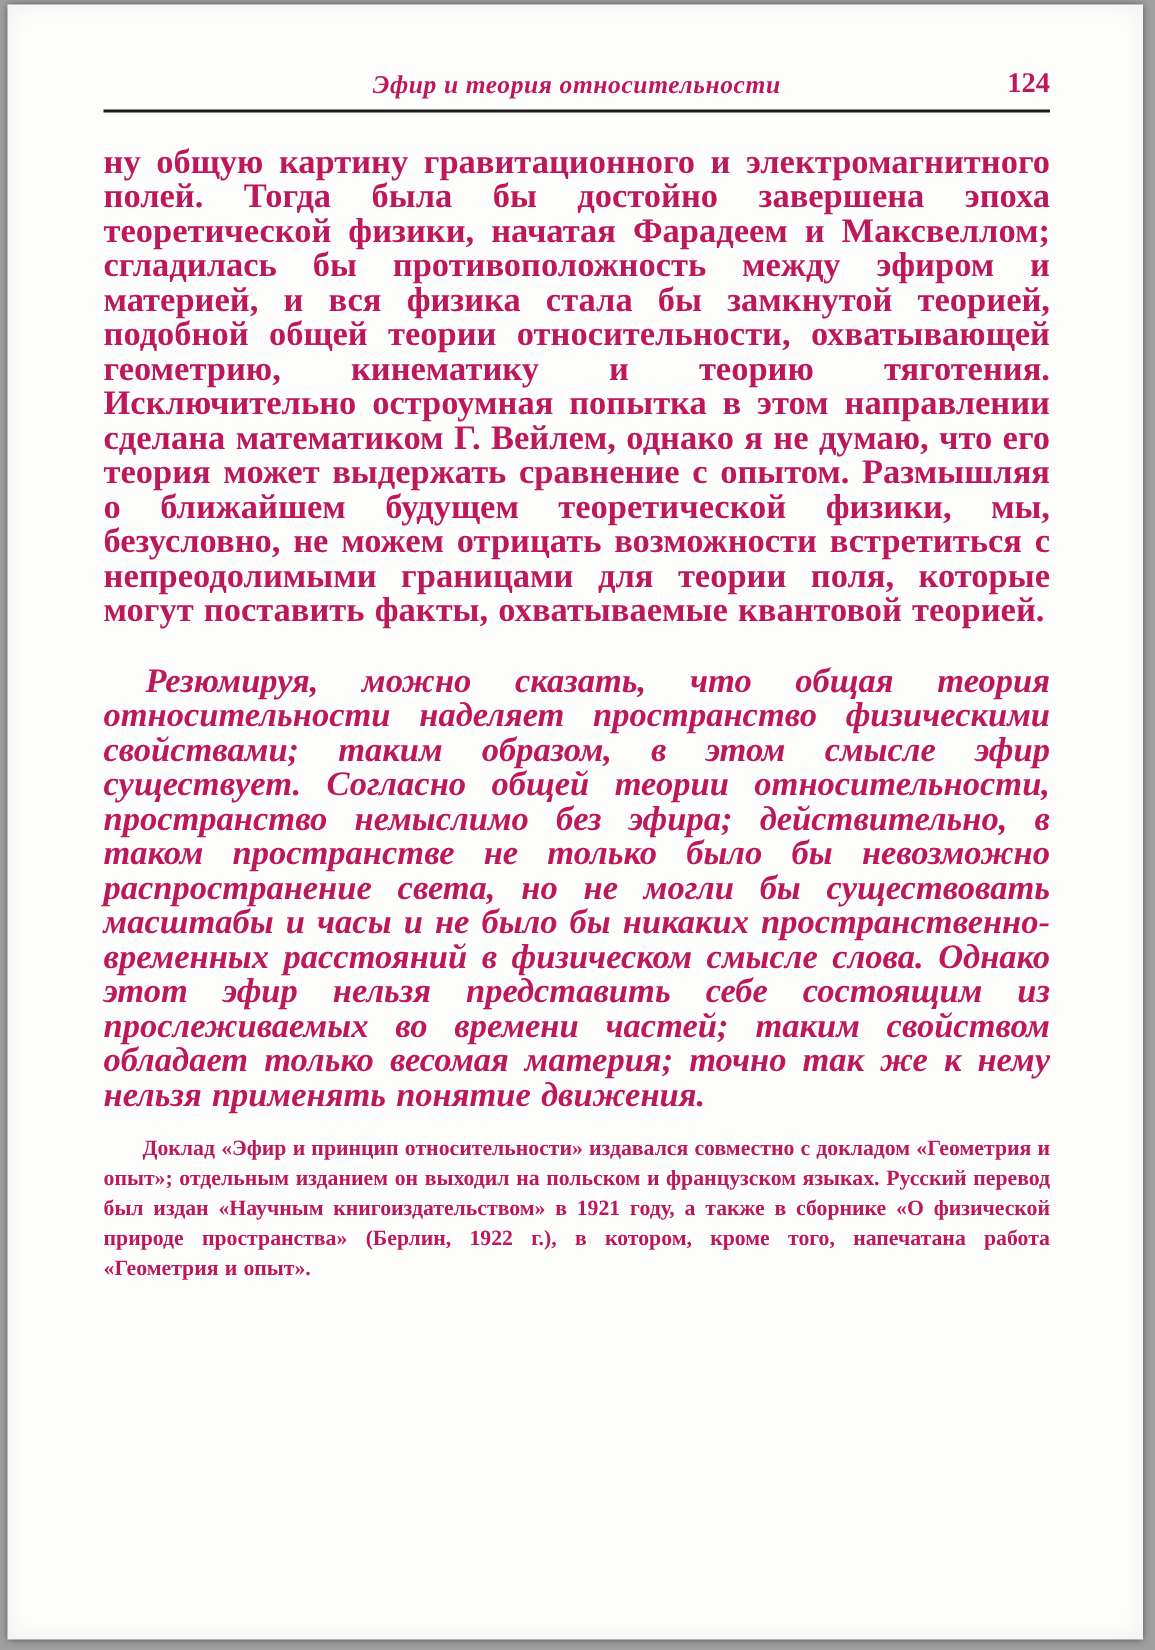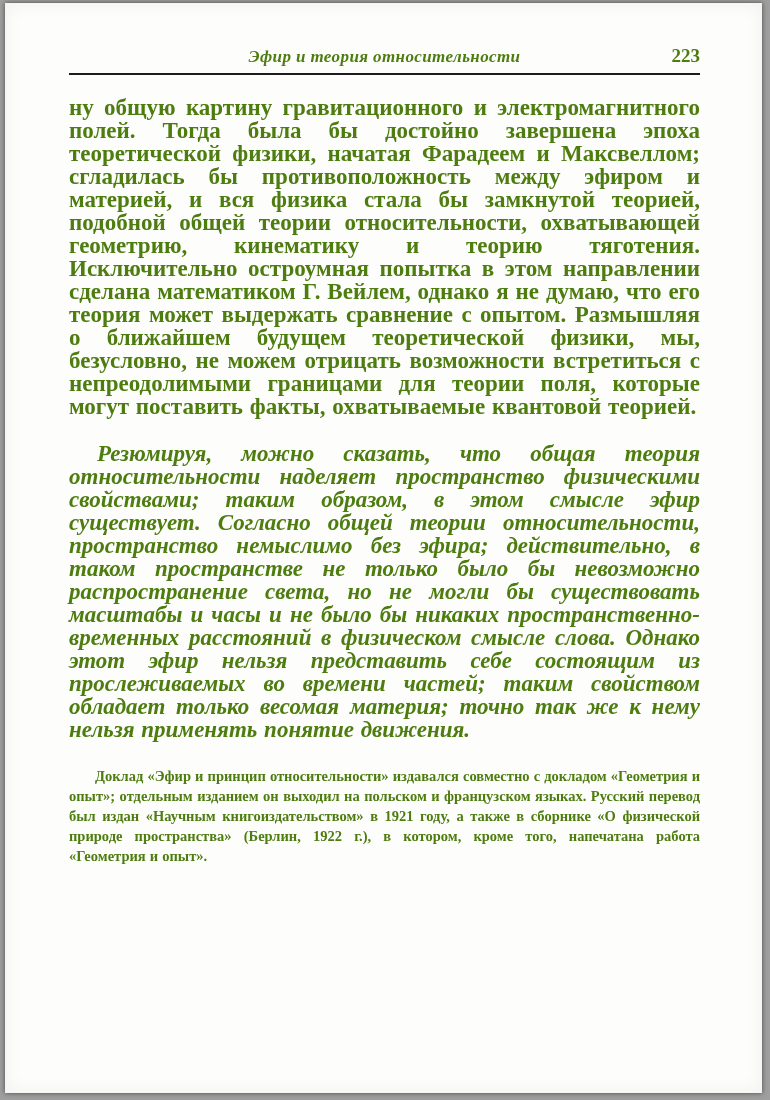--- a/index.html
+++ b/index.html
@@ -19,21 +19,21 @@
     position: absolute;
     top: 3px;
     left: 5px;
     right: 8px;
     bottom: 7px;
     background: #fdfdfb;
     box-shadow: 0 0 5px rgba(0,0,0,0.55), inset 0 0 18px rgba(0,0,0,0.06);
   }
   .content {
     padding: 44px 62px 0 64px;
-    color: #4d7c0f;
+    color: #be185d;
   }
   .header {
     position: relative;
     text-align: center;
     height: 24px;
   }
   .running-title {
     font-style: italic;
     font-weight: bold;
     font-size: 17px;
@@ -65,37 +65,37 @@
   }
   .first-para {
     margin-top: 21px;
   }
   .second-para {
     margin-top: 24px;
     text-indent: 28px;
     font-style: italic;
   }
   .note-para {
-    margin-top: 25px;
+    margin-top: 15px;
     font-size: 14.5px;
     line-height: 20px;
     text-indent: 26px;
     word-spacing: 0.5px;
   }
 </style>
 </head>
 <body>
 
 <div class="scan">
   <div class="page">
     <div class="content">
 
       <div class="header">
         <span class="running-title">Эфир и теория относительности</span>
-        <span class="page-number">223</span>
+        <span class="page-number">124</span>
       </div>
 
       <hr class="rule">
 
       <p class="body-para first-para">ну общую картину гравитационного и электромагнитного полей. Тогда была бы достойно завершена эпоха теоретической физики, начатая Фарадеем и Максвеллом; сгладилась бы противоположность между эфиром и материей, и вся физика стала бы замкнутой теорией, подобной общей теории относительности, охватывающей геометрию, кинематику и теорию тяготения. Исключительно остроумная попытка в этом направлении сделана математиком Г. Вейлем, однако я не думаю, что его теория может выдержать сравнение с опытом. Размышляя о ближайшем будущем теоретической физики, мы, безусловно, не можем отрицать возможности встретиться с непреодолимыми границами для теории поля, которые могут поставить факты, охватываемые квантовой теорией.</p>
 
       <p class="body-para second-para">Резюмируя, можно сказать, что общая теория относительности наделяет пространство физическими свойствами; таким образом, в этом смысле эфир существует. Согласно общей теории относительности, пространство немыслимо без эфира; действительно, в таком пространстве не только было бы невозможно распространение света, но не могли бы существовать масштабы и часы и не было бы никаких пространственно-временных расстояний в физическом смысле слова. Однако этот эфир нельзя представить себе состоящим из прослеживаемых во времени частей; таким свойством обладает только весомая материя; точно так же к нему нельзя применять понятие движения.</p>
 
       <p class="note-para">Доклад «Эфир и принцип относительности» издавался совместно с докладом «Геометрия и опыт»; отдельным изданием он выходил на польском и французском языках. Русский перевод был издан «Научным книгоиздательством» в 1921 году, а также в сборнике «О физической природе пространства» (Берлин, 1922 г.), в котором, кроме того, напечатана работа «Геометрия и опыт».</p>
 

